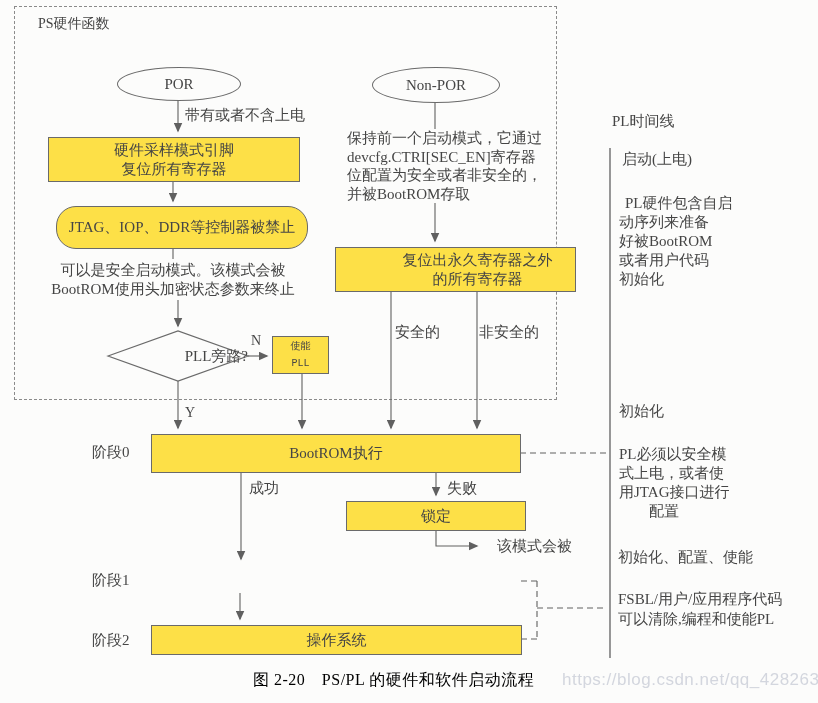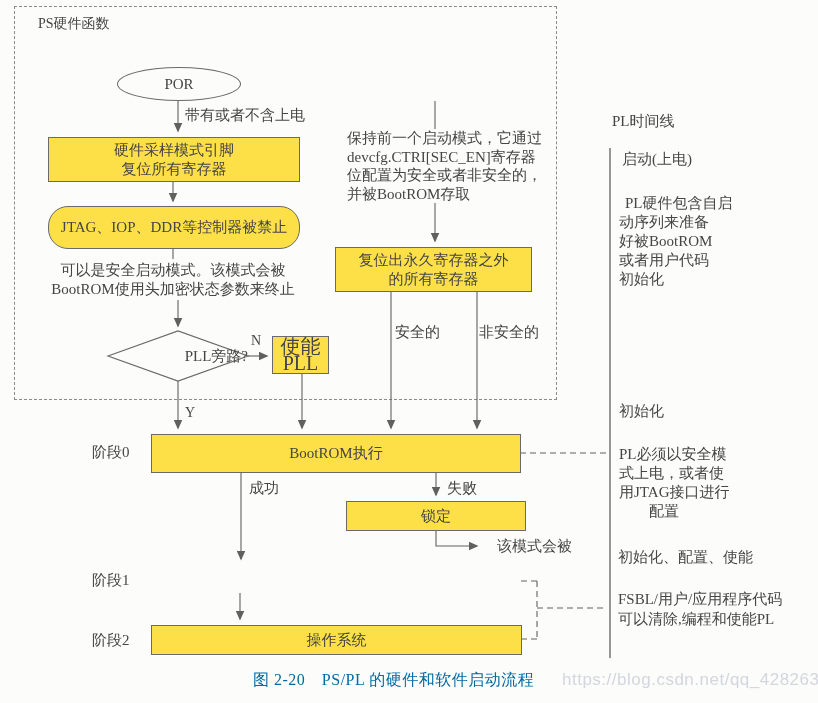--- a/index.html
+++ b/index.html
@@ -9,23 +9,23 @@
   .ps-frame{position:absolute;left:14px;top:6px;width:541px;height:392px;
             border:1px dashed #8a8a8a;z-index:0;}
   .ellipse{position:absolute;z-index:2;border:1.2px solid #6a6a6a;border-radius:50%;
            display:flex;align-items:center;justify-content:center;font-size:15px;background:#fcfcfb;}
   .por{left:117px;top:67px;width:122px;height:32px;}
   .nonpor{left:372px;top:67px;width:126px;height:34px;}
   .node{position:absolute;z-index:2;border:1.2px solid #6a6a6a;background:#fde047;
         display:flex;align-items:center;justify-content:center;text-align:center;
         white-space:pre-line;font-size:15px;line-height:19px;}
   .box-sample{left:48px;top:137px;width:250px;height:43px;}
-  .box-jtag{left:48px;top:206px;width:250px;height:41px;border-radius:20px;}
-  .box-pll{left:272px;top:336px;width:55px;height:36px;font-size:20px;line-height:17px;}
-  .box-reset{left:335px;top:247px;width:195px;height:43px;}
+  .box-jtag{left:56px;top:206px;width:250px;height:41px;border-radius:20px;}
+  .box-pll{left:272px;top:336px;width:55px;height:36px;font-size:10px;line-height:17px;font-family:Liberation Mono, monospace;}
+  .box-reset{left:335px;top:247px;width:195px;height:43px;padding-left:44px;}
   .box-bootrom{left:151px;top:434px;width:368px;height:37px;}
   .box-lock{left:346px;top:501px;width:178px;height:28px;}
   .box-fsbl{left:151px;top:565px;width:369px;height:28px;}
   .box-os{left:151px;top:625px;width:369px;height:28px;}
   .lbl{position:absolute;z-index:2;font-size:15px;white-space:pre-line;}
   .ps-title{left:38px;top:15px;font-size:14px;}
   .por-edge{left:185px;top:106px;}
   .note-secure{left:20px;top:261px;width:306px;text-align:center;line-height:19px;}
   .nonpor-note{left:347px;top:129px;width:214px;line-height:18.5px;}
   .diamond-lbl{left:108px;top:347px;width:140px;text-align:right;z-index:3;}
@@ -39,21 +39,21 @@
   .success-lbl{left:249px;top:479px;}
   .fail-lbl{left:447px;top:479px;}
   .error-lbl{left:497px;top:537px;}
   .pl-title{left:612px;top:112px;}
   .tl-boot{left:622px;top:150px;}
   .tl-prepare{left:619px;top:194px;line-height:19px;text-indent:6px;width:132px;}
   .tl-init{left:619px;top:402px;}
   .tl-secure{left:619px;top:445px;line-height:19px;width:130px;}
   .tl-initcfg{left:618px;top:548px;}
   .tl-fsblnote{left:618px;top:590px;line-height:19.5px;width:180px;}
-  .caption{left:253px;top:670px;font-size:16px;color:#0369a1;letter-spacing:0.5px;}
+  .caption{left:253px;top:670px;font-size:16px;color:#000000;letter-spacing:0.5px;}
   .watermark{left:562px;top:670px;font-size:17px;color:#d3d6de;
              font-family:"Liberation Sans","DejaVu Sans",sans-serif;letter-spacing:0.5px;}
 </style>
 </head>
 <body>
 
 <div class="stage">
 
   <svg width="818" height="703" viewBox="0 0 818 703">
     <defs>
@@ -81,20 +81,21 @@
       <path d="M521,581 L537,581 M537,581 L537,639 M521,639 L537,639 M537,608 L607,608" stroke-dasharray="6 4"></path>
       <line x1="610" y1="148" x2="610" y2="658" stroke-width="1.3"></line>
       <polygon points="108,356 178,331 248,356 178,381" fill="#fcfcfb" stroke="#6a6a6a" stroke-width="1.2"></polygon>
     </g>
   </svg>
 
   <div class="ps-frame"></div>
   <div class="lbl ps-title">PS硬件函数</div>
 
   <div class="ellipse por">POR</div>
+  <div class="ellipse nonpor">Non-POR</div>
 
   <div class="lbl por-edge">带有或者不含上电</div>
 
   <div class="node box-sample">硬件采样模式引脚
 复位所有寄存器</div>
   <div class="node box-jtag">JTAG、IOP、DDR等控制器被禁止</div>
   <div class="lbl note-secure">可以是安全启动模式。该模式会被
 BootROM使用头加密状态参数来终止</div>
 
   <div class="lbl diamond-lbl">PLL旁路?</div>

